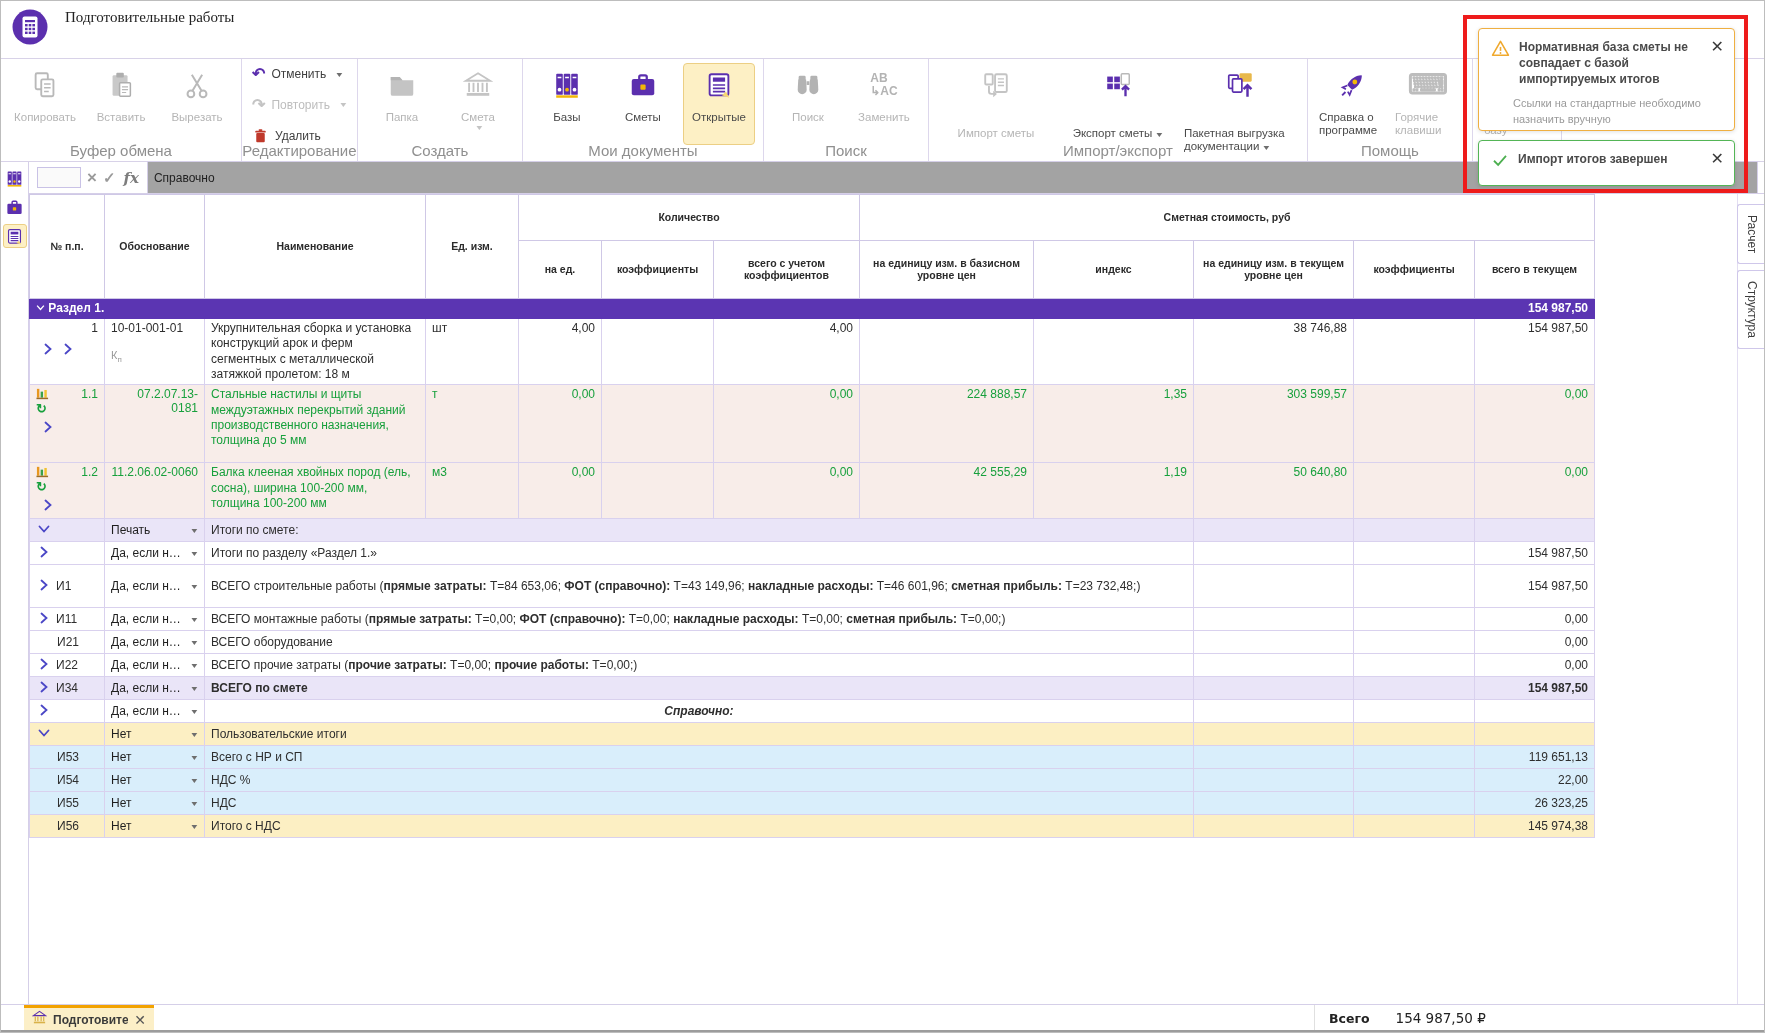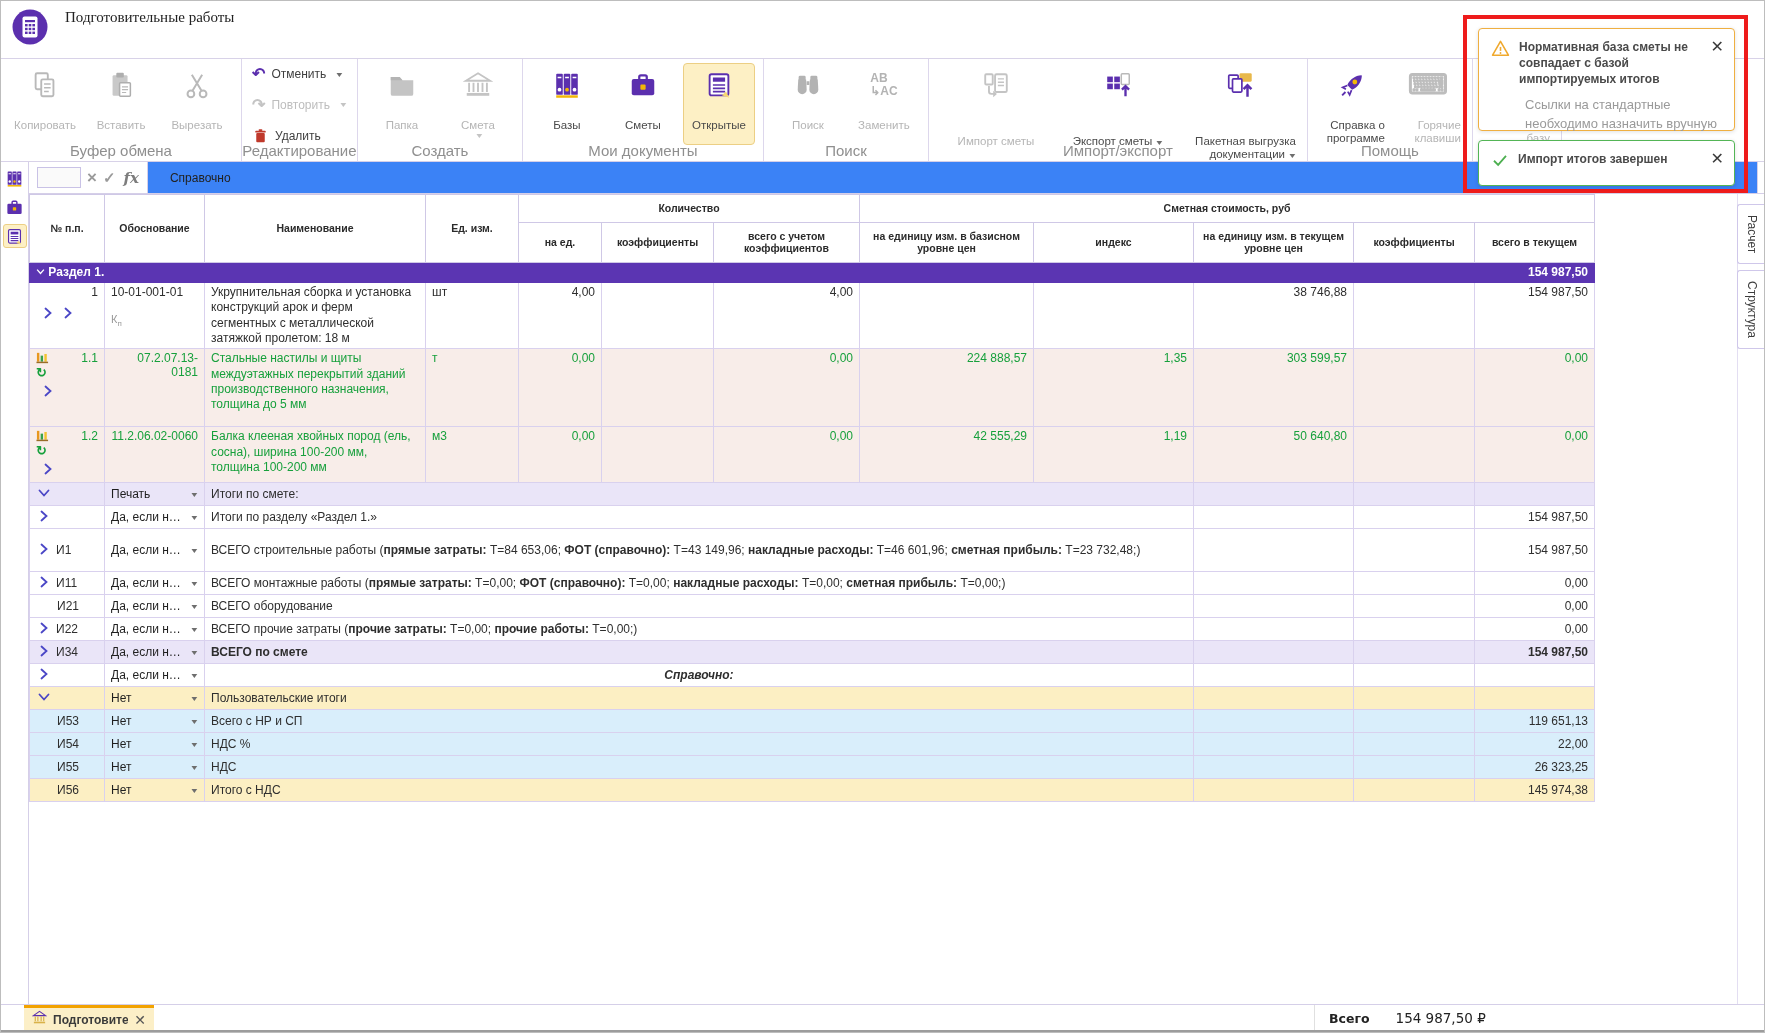--- a/index.html
+++ b/index.html
@@ -19,47 +19,47 @@
 
   
   .ribbon { position:absolute; left:0; top:57px; width:100%; height:104px;
             border-top:1px solid #d8d2e8; border-bottom:1px solid #d8d2e8; background:#fff; display:flex; }
   .rgroup { position:relative; display:flex; flex-direction:column; padding:4px 8px 16px 8px; border-right:1px solid #ddd7ec; }
   .rgroup-label { position:absolute; bottom:2px; left:0; right:0; text-align:center; font-size:15px; color:#8f8f8f; white-space:nowrap; }
   .rbtns { display:flex; flex:1; align-items:stretch; gap:4px; }
   .rbtns.stack { flex-direction:column; justify-content:space-between; gap:2px; padding-top:2px; }
   .bigbtn { display:flex; flex-direction:column; align-items:center; justify-content:flex-start; width:72px; padding:4px 2px; border-radius:4px; border:1px solid transparent; }
   .bigbtn .bicon { height:34px; display:flex; align-items:center; justify-content:center; }
-  .bigbtn .blabel { font-size:11.5px; color:#4a4a4a; text-align:right; line-height:1.15; margin-top:17px; }
+  .bigbtn .blabel { font-size:11.5px; color:#4a4a4a; text-align:left; line-height:1.15; margin-top:9px; }
   .bigbtn.disabled .blabel { color:#b5b5b5; }
   .bigbtn.selected { background:#fdf0c5; border-color:#eccf84; }
   .bigbtn.wide { width:118px;gap:16px; }
   .smallbtn { display:flex; align-items:center; gap:6px; font-size:12px; color:#3f3f3f; padding:1px 2px; }
   .smallbtn.disabled { color:#bdbdbd; }
   .glyph-icon { font-size:17px; line-height:1; }
   .dd-arrow { display:inline-block; font-size:7px; color:#6e6e6e; margin-left:4px; transform:scaleX(1.4); }
   .smallbtn.disabled .dd-arrow, .bigbtn.disabled .dd-arrow { color:#c4c4c4; }
 
   
   .left-strip { position:absolute; left:0; top:161px; width:28px; height:842px; border-right:1px solid #d5cfe8; background:#fff; display:flex; flex-direction:column; align-items:center; padding-top:4px; gap:5px; }
   .strip-icon { width:24px; height:24px; display:flex; align-items:center; justify-content:center; border-radius:3px; }
   .strip-icon.selected { background:#fdf0c5; border:1px solid #eccf84; }
 
   
   .fxbar { position:absolute; left:28px; top:161px; width:1737px; height:32px; display:flex; align-items:center; gap:6px; padding:0 8px 0 8px; border-bottom:1px solid #d5cfe8; background:#fff; }
   .cellref { width:44px; height:21px; border:1px solid #c9c2e6; background:#fafafa; font-size:11px; padding:0 4px; font-family:"Liberation Sans",sans-serif; }
   .fx-x { font-size:17px; color:#9a9a9a; font-weight:bold; }
   .fx-ok { font-size:15px; color:#9a9a9a; font-weight:bold; }
   .fx-fx { font-family:"DejaVu Serif", serif; font-style:italic; font-weight:bold; font-size:15px; color:#7d7d7d; margin:0 2px; }
-  .fxinput { flex:1; height:33px; border:1px solid #d5cfe8; font-size:12px; padding:0 22px; color:#222; font-family:"Liberation Sans",sans-serif; background:#3b82f6; }
+  .fxinput { flex:1; height:33px; border:1px solid #d5cfe8; font-size:12px; padding:0 6px; color:#222; font-family:"Liberation Sans",sans-serif; background:#a3a3a3; }
 
   
   .gridwrap { position:absolute; left:28px; top:193px; width:1565px; }
   table.grid { border-collapse:collapse; table-layout:fixed; width:1565px; }
-  table.grid th { border:1px solid #cfc8e6; font-size:10.5px; font-weight:bold; color:#2b2b2b; text-align:center; vertical-align:middle; padding:7px 3px; line-height:1.2; background:#fff; }
+  table.grid th { border:1px solid #cfc8e6; font-size:10.5px; font-weight:bold; color:#2b2b2b; text-align:center; vertical-align:middle; padding:16px 3px; line-height:1.2; background:#fff; }
   table.grid td { border:1px solid #d9d1ee; font-size:12px; vertical-align:top; padding:2px 6px; overflow:hidden; }
   tr.section td { background:#5b35b2; color:#fff; font-weight:bold; font-size:12px; border-color:#5b35b2; padding:2px 6px; vertical-align:middle; }
   tr.section td.sec-total { text-align:right; border-left:1px solid rgba(255,255,255,.45); }
   td.tright { text-align:right; font-size:11.5px; }
   tr.item.green td { color:#17a03c; background:#f8ede9; }
   tr.item td.c-name { line-height:1.28; }
   .nwrap { display:flex; justify-content:space-between; align-items:flex-start; min-height:16px; }
   .nicons { display:flex; flex-direction:column; gap:2px; width:16px; }
   .ntext { flex:1; text-align:right; }
   .nchev { display:flex; gap:12px; padding:6px 0 2px 8px; }
@@ -86,21 +86,21 @@
   .main-right-line { position:absolute; right:26px; top:193px; height:810px; width:0; border-left:1px solid #e3def2; }
 
   
   .annotation-box { position:absolute; left:1462px; top:14px; width:285px; height:178px; border:4px solid #ee1b1b; z-index:50; }
   .notif { position:absolute; background:#fff; border-radius:4px; box-shadow:0 1px 4px rgba(0,0,0,.12); z-index:60; padding:10px 10px 10px 12px; }
   .notif.warn { left:1477px; top:27px; width:257px; height:103px; border:1px solid #efaf41; }
   .notif.ok { left:1477px; top:139px; width:257px; height:46px; border:1px solid #53b556; }
   .notif-row { display:flex; align-items:flex-start; gap:9px; }
   .notif-title { font-size:12px; font-weight:bold; color:#4a4a4a; line-height:1.35; flex:1; }
   .notif-close { font-size:16px; color:#3a3a3a; line-height:1; margin-left:2px; }
-  .notif-sub { font-size:13px; color:#9a9a9a; line-height:1.5; margin:7px 0 0 34px; }
+  .notif-sub { font-size:11px; color:#9a9a9a; line-height:1.5; margin:7px 0 0 22px; }
 
   
   .bottombar { position:absolute; left:0; top:1003px; width:100%; height:26px; background:#fff; border-top:1px solid #d5cfe8; }
   .doc-tab { position:absolute; left:23px; top:0; width:130px; height:26px; background:#fcefc7; border-top:3px solid #f2a200; display:flex; align-items:center; gap:6px; padding:0 8px; }
   .doc-tab .dlabel { font-size:12px; font-weight:bold; color:#3b3b3b; white-space:nowrap; overflow:hidden; }
   .doc-close { font-size:14px; color:#555; }
   .status-right { position:absolute; left:1313px; top:0; right:0; height:26px; border-left:1px solid #e0e0e0; display:flex; align-items:center; gap:26px; padding-left:14px; font-family:"DejaVu Sans", sans-serif; }
   .status-label { font-size:12.5px; font-weight:bold; color:#222; }
   .status-value { font-size:13.5px; color:#222; }
   .bottom-strip { position:absolute; left:0; top:1029px; width:100%; height:4px; background:#9c9c9c; }

